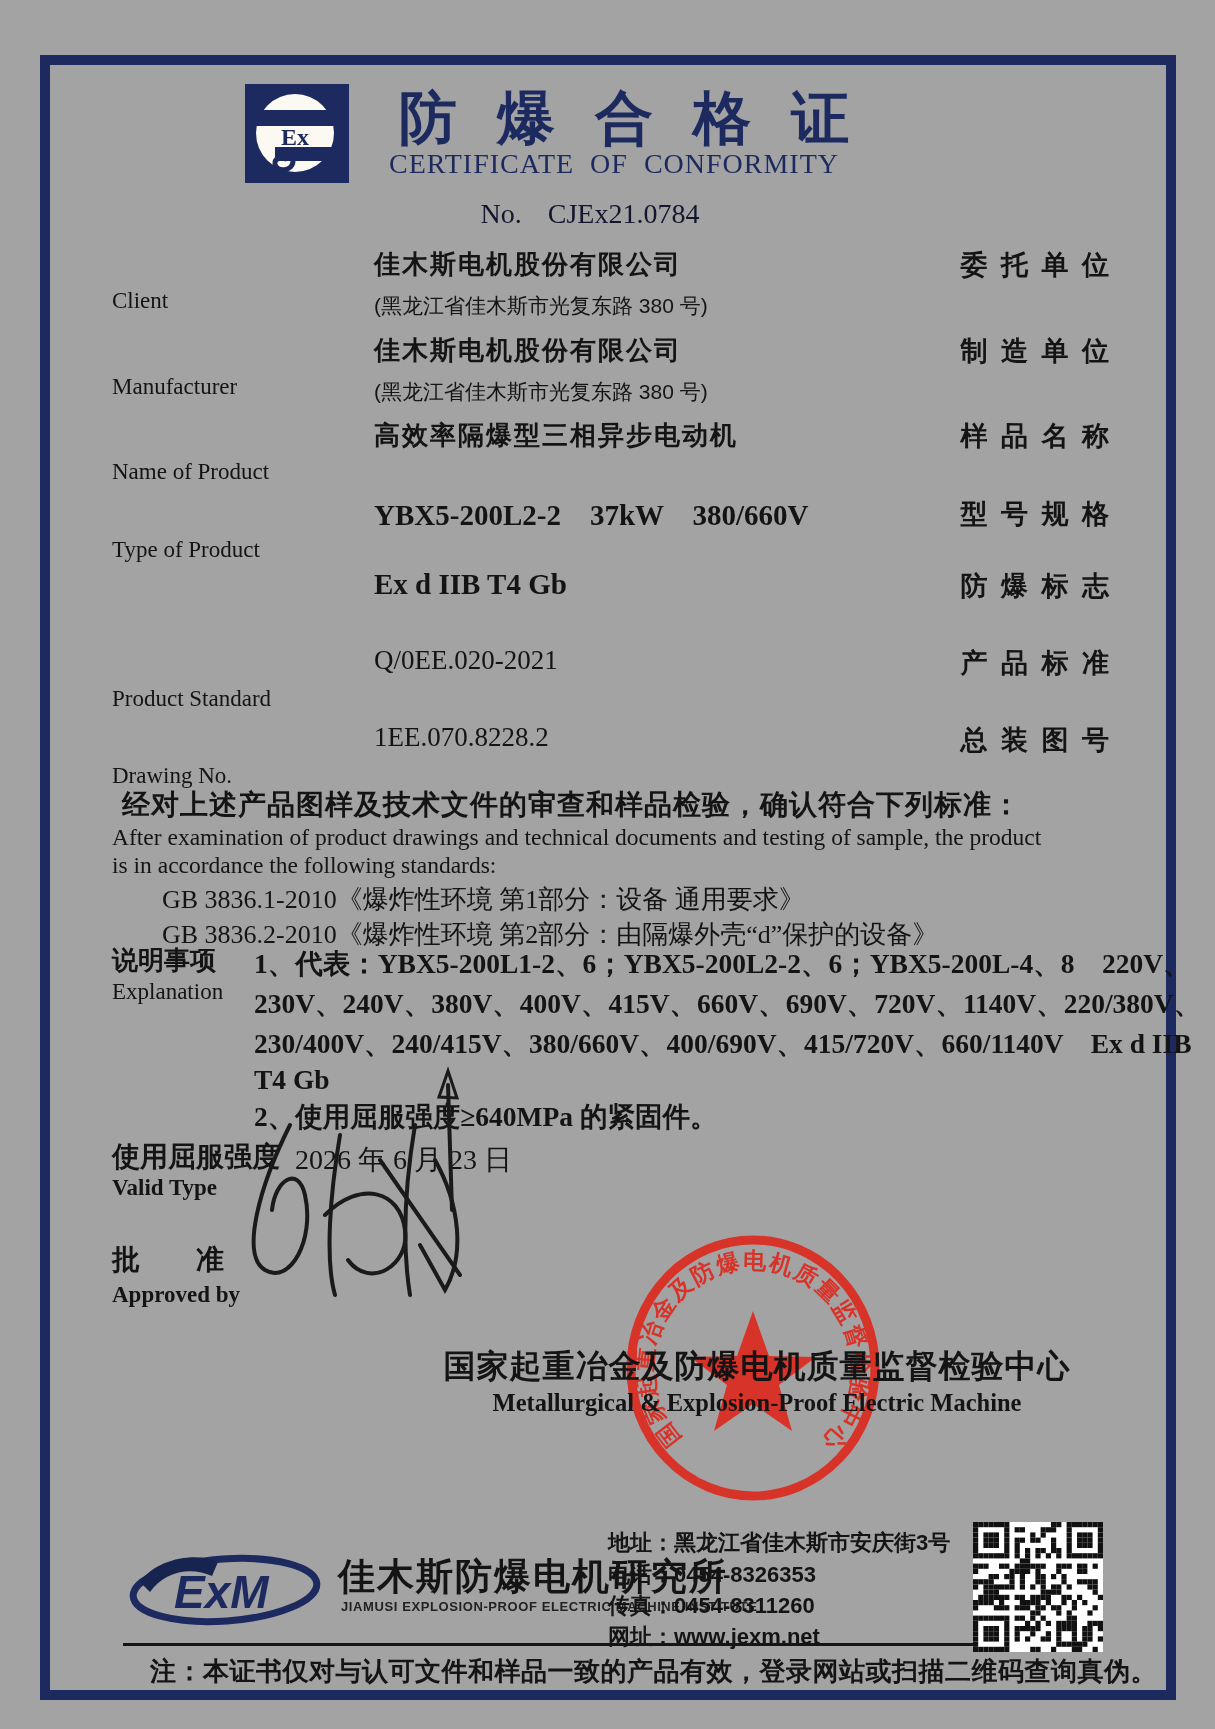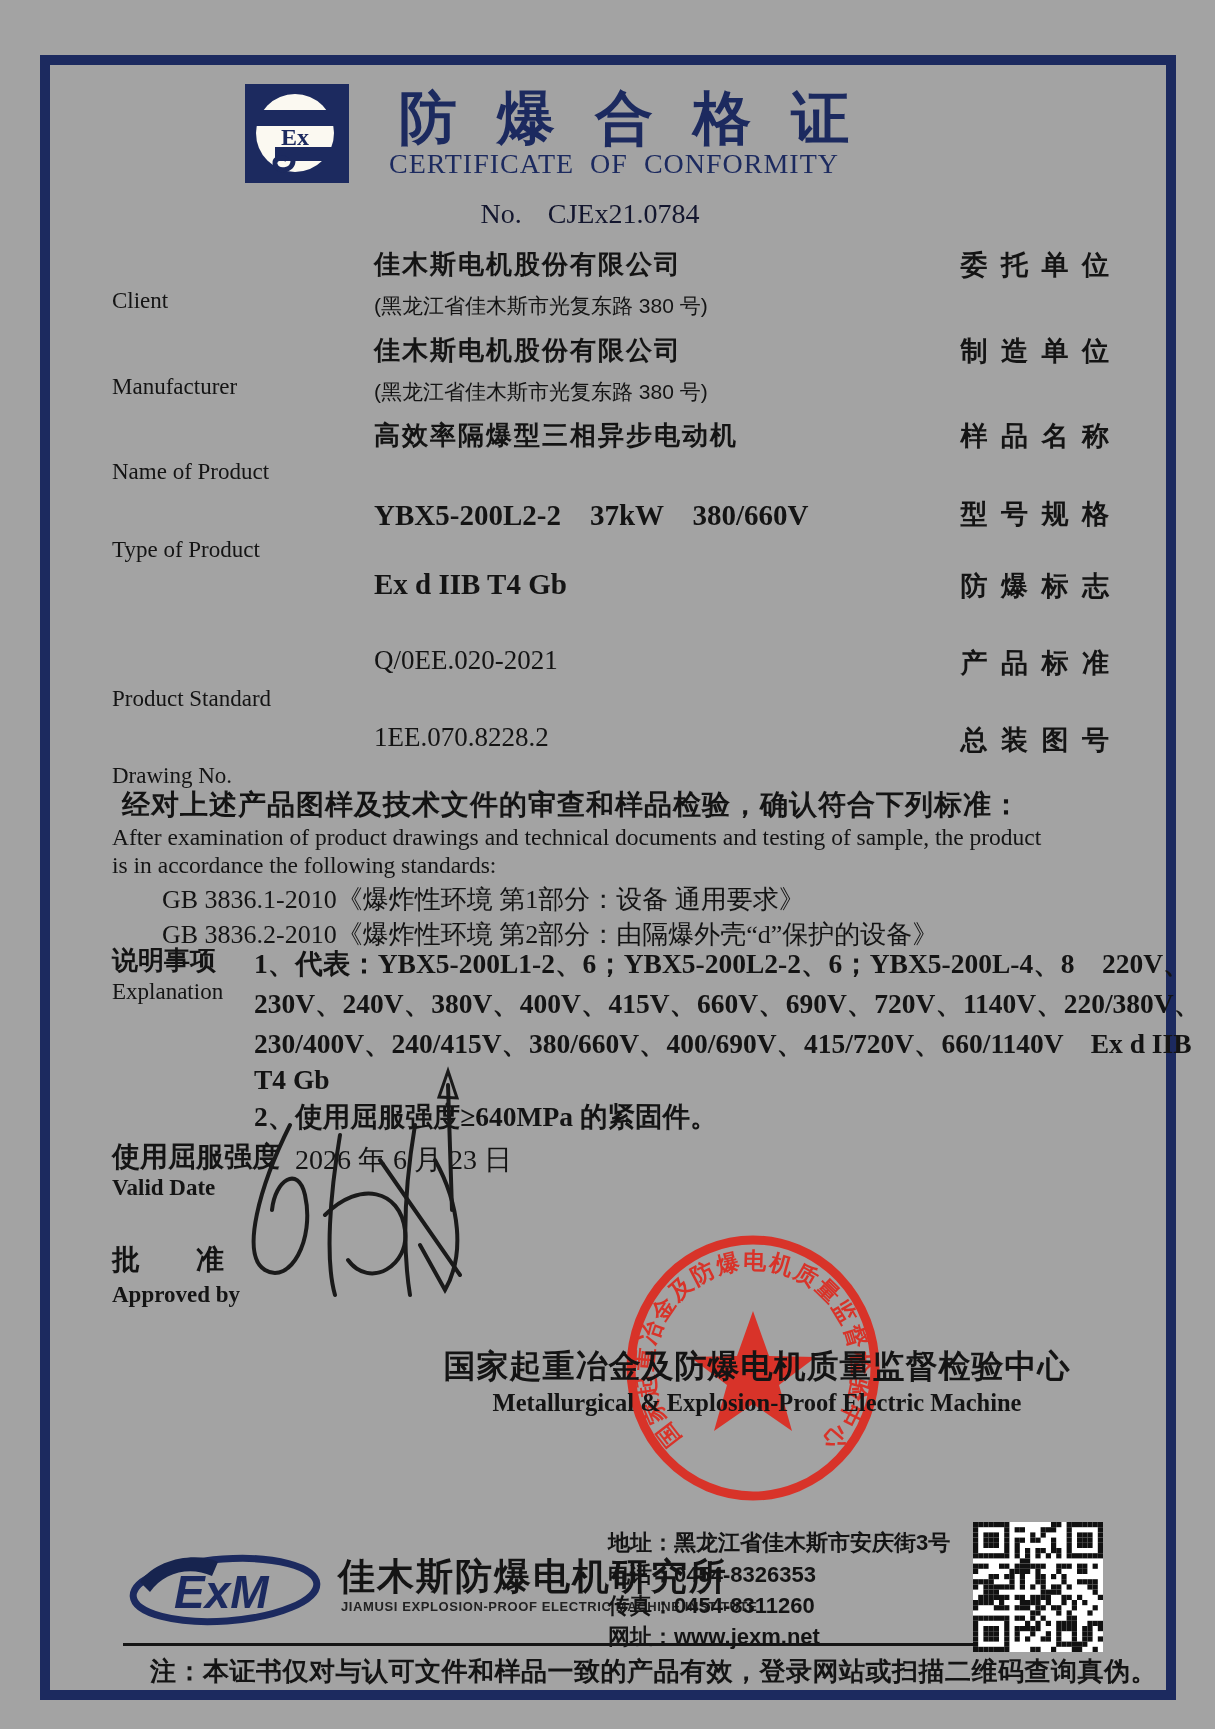--- a/index.html
+++ b/index.html
@@ -146,21 +146,21 @@
 
   <div class="abs ex-label-cn">说明事项</div>
   <div class="abs ex-label-en">Explanation</div>
   <div class="abs ex-line" style="top:946px">1、代表：YBX5-200L1-2、6；YBX5-200L2-2、6；YBX5-200L-4、8　220V、</div>
   <div class="abs ex-line" style="top:986px">230V、240V、380V、400V、415V、660V、690V、720V、1140V、220/380V、</div>
   <div class="abs ex-line" style="top:1026px">230/400V、240/415V、380/660V、400/690V、415/720V、660/1140V　Ex d IIB</div>
   <div class="abs ex-line" style="top:1064px">T4 Gb</div>
   <div class="abs ex-line" style="top:1099px">2、使用屈服强度≥640MPa 的紧固件。</div>
 
   <div class="abs vd-cn">使用屈服强度</div>
-  <div class="abs vd-en">Valid Date</div>
+  <div class="abs vd-en">Valid Type</div>
   <div class="abs vd-val">2026 年 6 月 23 日</div>
 
   <div class="abs ap-cn">批　　准</div>
   <div class="abs ap-en">Approved by</div>
   <svg class="abs sig" style="left:230px;top:1065px;" width="280" height="260" viewBox="0 0 280 260">
     <g fill="none" stroke="#1a1a1a" stroke-width="4" stroke-linecap="round">
       <path d="M60 60 C30 120 10 190 35 205 C60 220 85 175 75 130 C68 100 45 115 42 145"></path>
       <path d="M110 70 C100 130 95 195 105 230"></path>
       <path d="M95 150 C130 115 170 125 175 165 C180 200 140 225 118 195"></path>
       <path d="M185 60 C175 120 172 180 180 230"></path>

